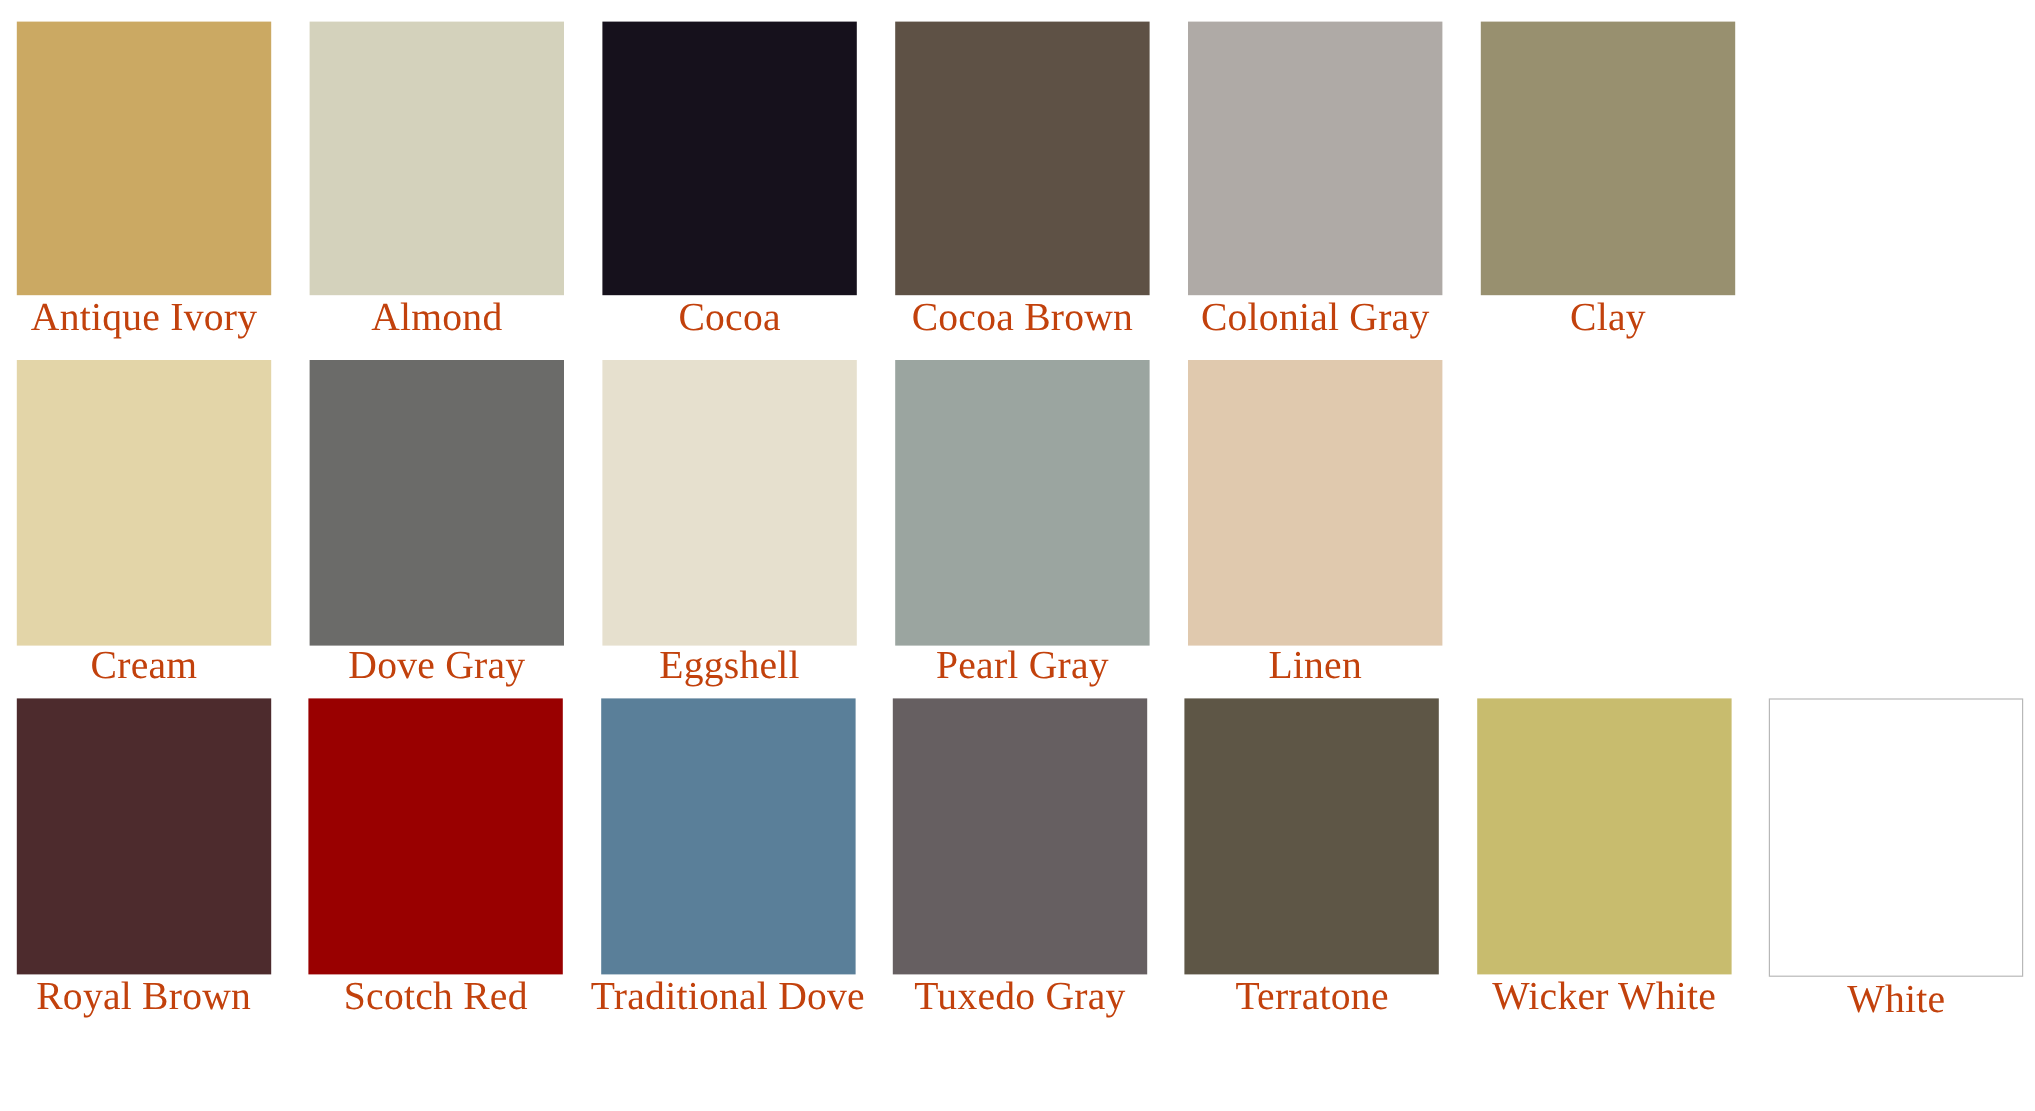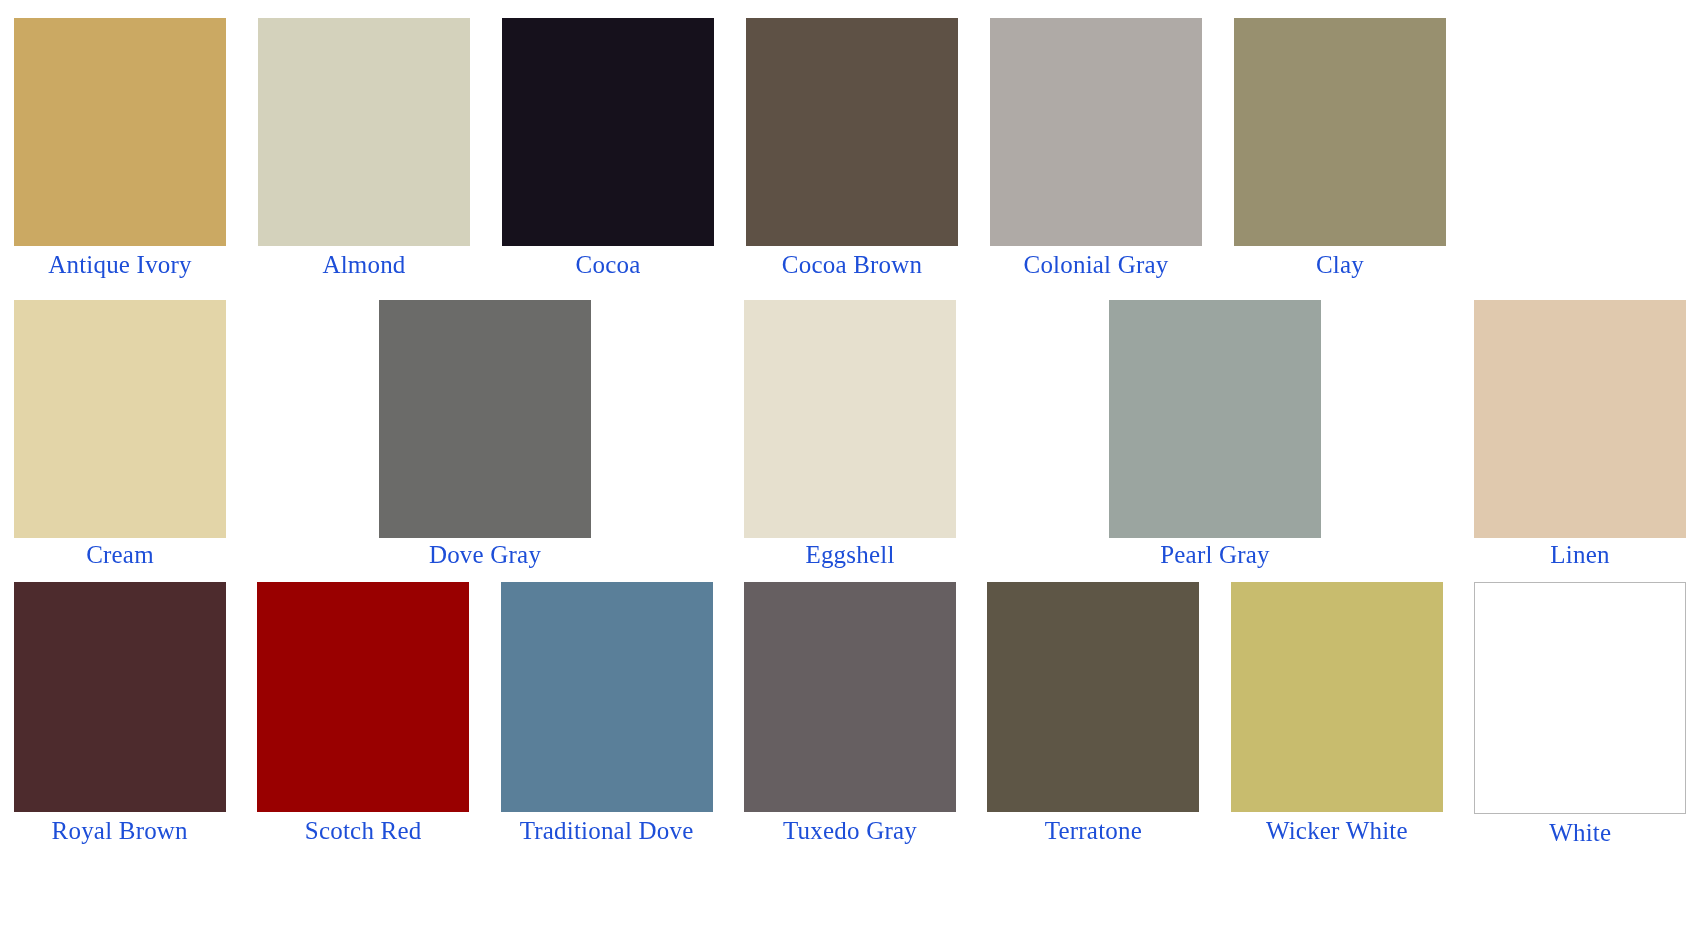--- a/index.html
+++ b/index.html
@@ -24,21 +24,21 @@
     justify-content: flex-start;
   }
   .swatch-row {
     display: flex;
     flex-direction: row;
     align-items: flex-start;
     justify-content: flex-start;
     width: 1696px;
     height: 282px;
   }
-  .swatch-row.row-2 { height: 282px; justify-content: space-between; }
+  .swatch-row.row-2 { height: 282px; }
   .swatch-row.row-3 { height: 280px; }
 
   .swatch-cell {
     position: relative;
     width: 232px;
     margin-right: 12px;
     display: flex;
     flex-direction: column;
     align-items: center;
   }
@@ -51,24 +51,24 @@
     display: block;
   }
   .swatch-chip.bordered {
     width: 210px;
     height: 226px;
     border: 1px solid #b8b8b8;
   }
 
   .swatch-label {
     margin-top: 4px;
-    font-size: 25px;
+    font-size: 33px;
     line-height: 30px;
     letter-spacing: 0.2px;
-    color: #1d4ed8;
+    color: #c2410c;
     text-align: center;
     white-space: nowrap;
     font-family: "Liberation Serif", "DejaVu Serif", serif;
   }
 
   
   .row-1 .swatch-chip { height: 228px; }
   .row-2 .swatch-chip { height: 238px; }
   .row-3 .swatch-chip { height: 230px; }
   .row-2 .swatch-label { margin-top: 2px; }

